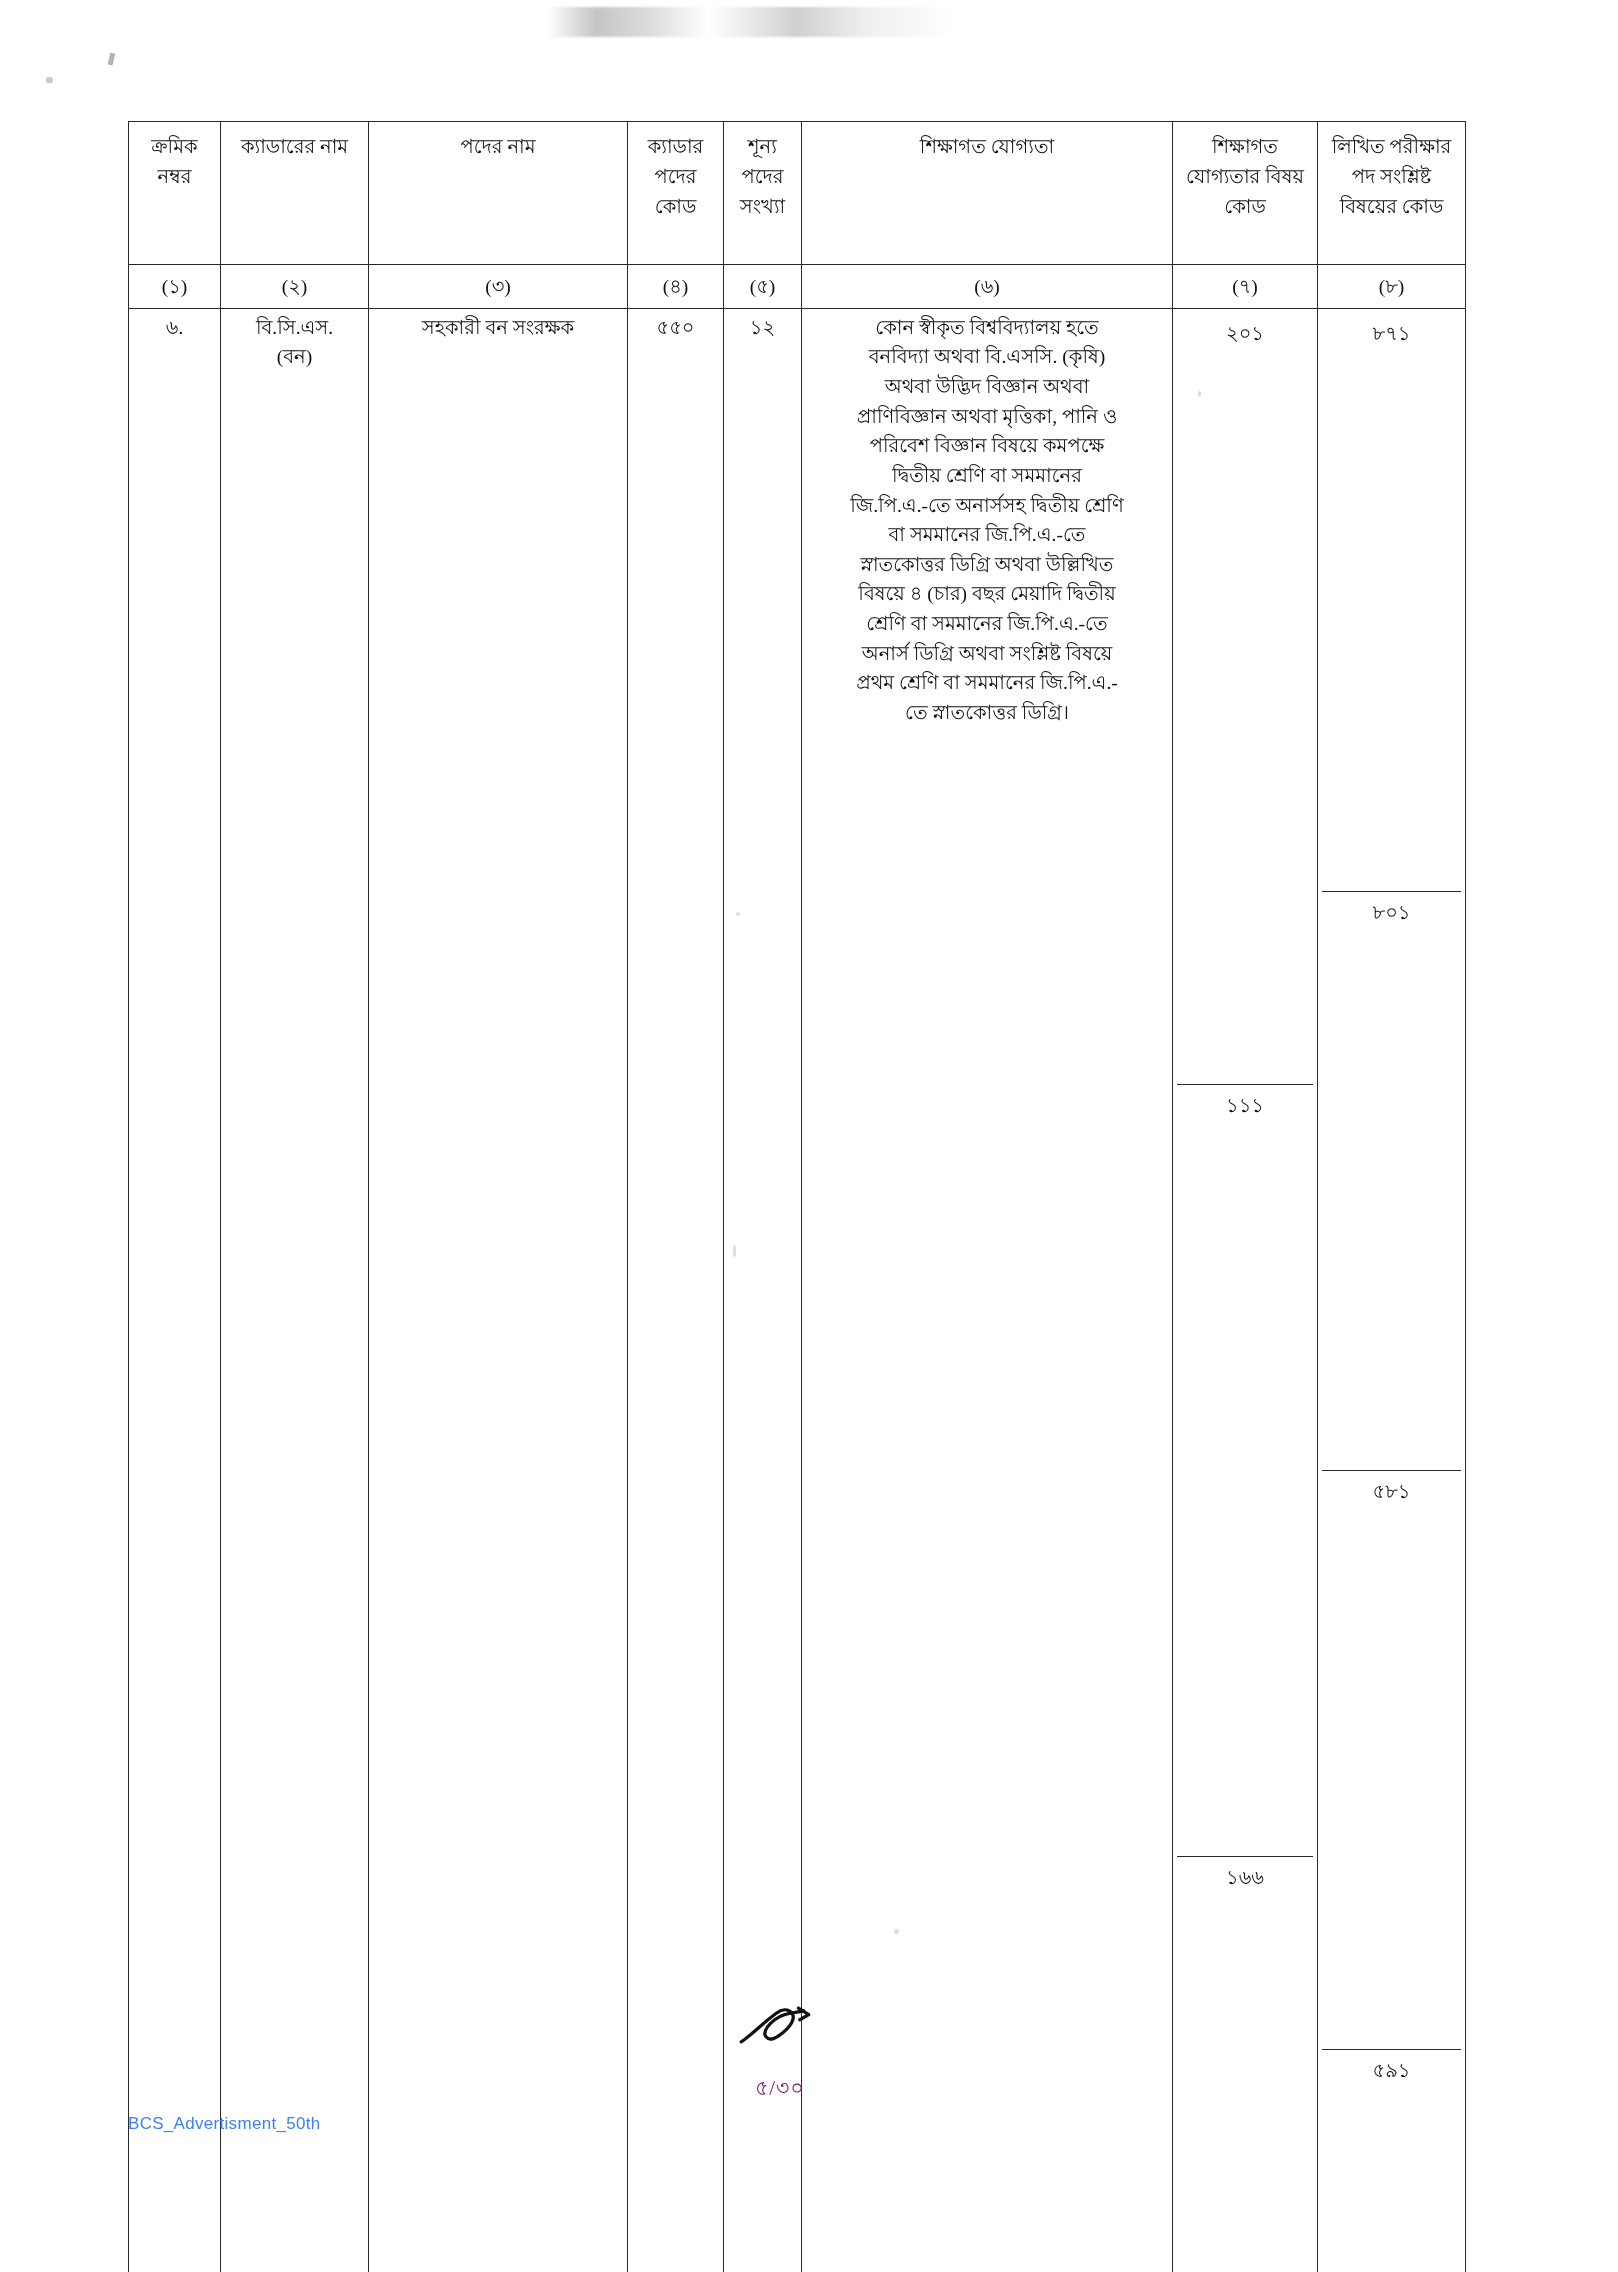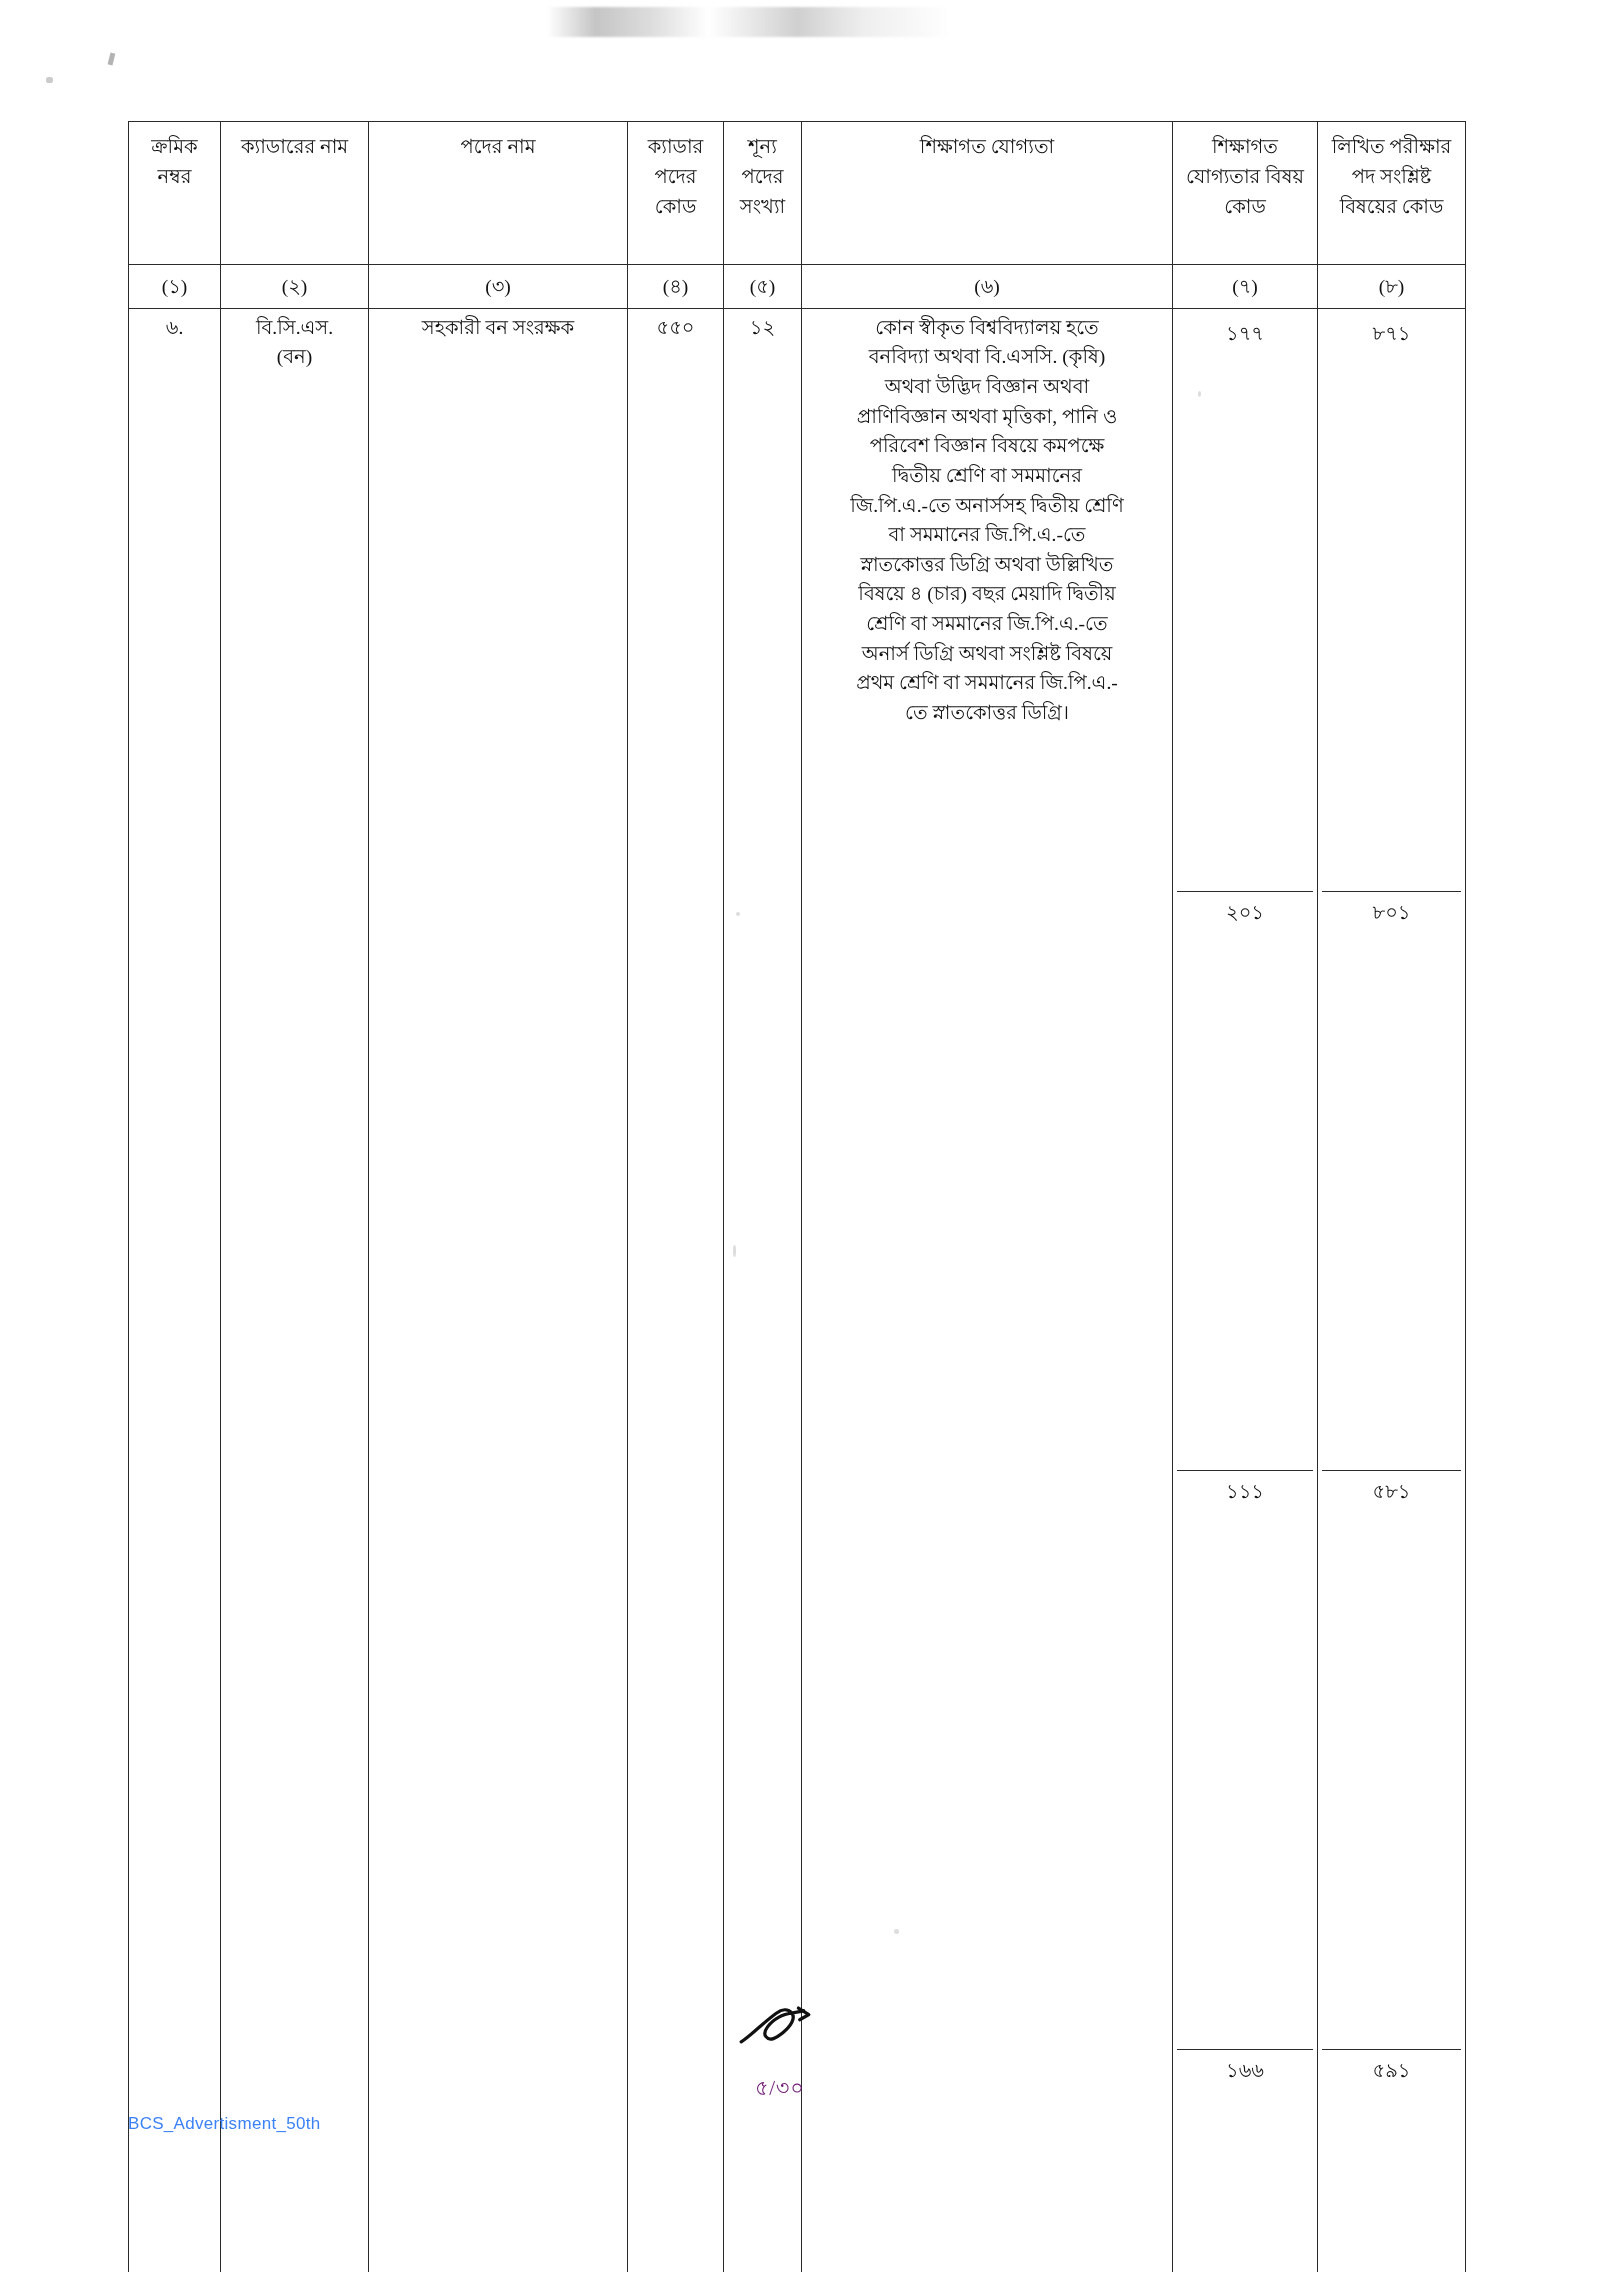--- a/index.html
+++ b/index.html
@@ -235,23 +235,20 @@
               <p>শ্রেণি বা সমমানের জি.পি.এ.-তে</p>
               <p>অনার্স ডিগ্রি অথবা সংশ্লিষ্ট বিষয়ে</p>
               <p>প্রথম শ্রেণি বা সমমানের জি.পি.এ.-</p>
               <p>তে স্নাতকোত্তর ডিগ্রি।</p>
             </div>
         </td>
         <td class="nopad">
           <table class="codes">
             <tbody>
                 <tr>
-                  <td>১৭৭</td>
-                </tr>
-                <tr>
                   <td>২০১</td>
                 </tr>
                 <tr>
                   <td>১১১</td>
                 </tr>
                 <tr>
                   <td>১৬৬</td>
                 </tr>
               </tbody>
           </table>

